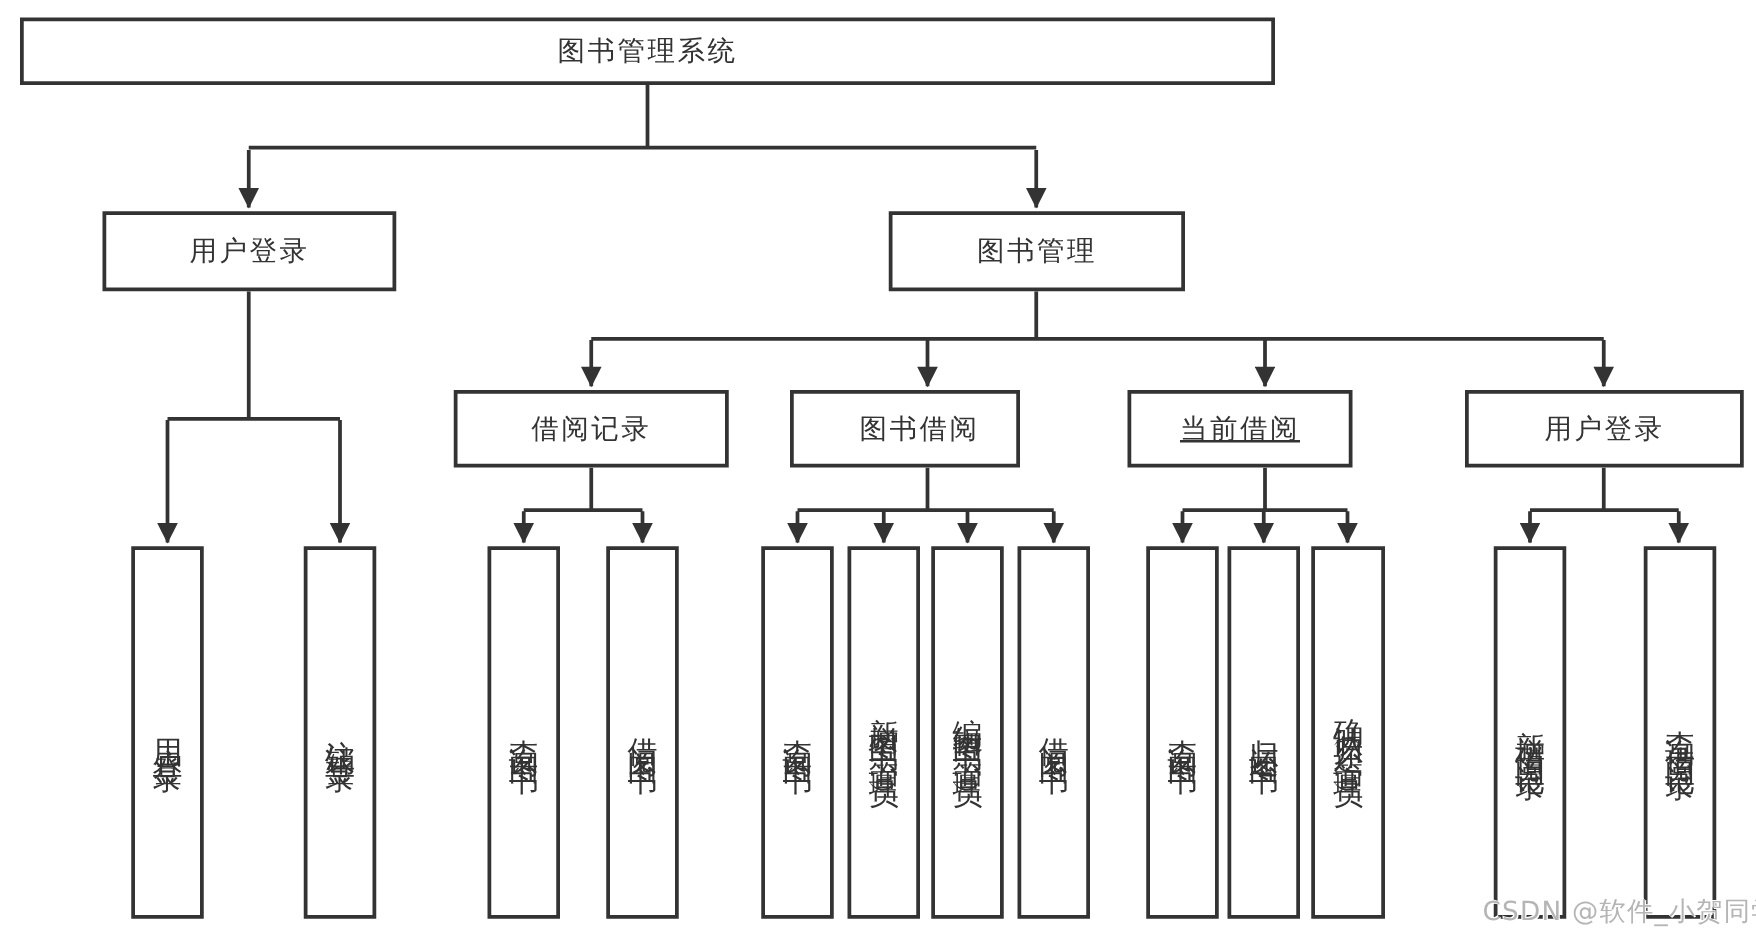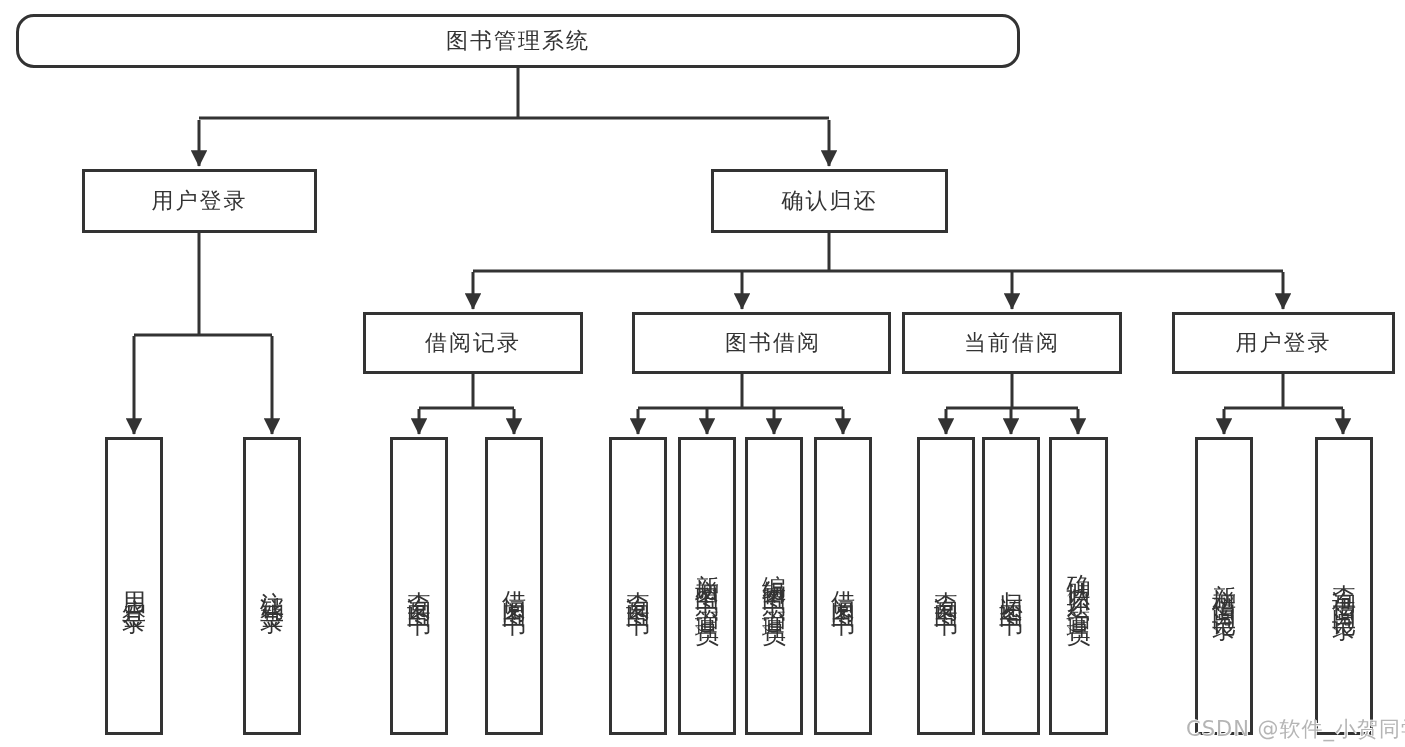--- a/index.html
+++ b/index.html
@@ -14,21 +14,21 @@
   .node{
     position:absolute;
     box-sizing:border-box;
     background:#ffffff;
     border:3px solid #333333;
     color:#333333;
     display:flex;align-items:center;justify-content:center;
     text-align:center;
   }
   .hbox{font-size:22px;letter-spacing:2px;}
-  .root{top:14px;left:16px;width:1004px;height:54px;border-radius:18px;}
+  .root{top:14px;left:16px;width:1004px;height:54px;}
   .lvl2{top:169px;height:64px;}
   .lvl3{top:312px;height:62px;}
   .vbox{
     top:437px;height:298px;width:58px;
     writing-mode:vertical-rl;
     font-size:24px;
     letter-spacing:7px;
     line-height:1.0;
   }
   .watermark{
@@ -86,25 +86,25 @@
       <line x1="1078" y1="409" x2="1078" y2="434" marker-end="url(#arr)"></line>
 
       <line x1="1224" y1="409" x2="1224" y2="434" marker-end="url(#arr)"></line>
       <line x1="1343" y1="409" x2="1343" y2="434" marker-end="url(#arr)"></line>
     </g>
   </svg>
 
   <div class="node hbox root">图书管理系统</div>
 
   <div class="node hbox lvl2" style="left:82px;width:235px;">用户登录</div>
-  <div class="node hbox lvl2" style="left:711px;width:237px;">确认归还</div>
+  <div class="node hbox lvl2" style="left:711px;width:237px;">图书管理</div>
 
   <div class="node hbox lvl3" style="left:363px;width:220px;">借阅记录</div>
-  <div class="node hbox lvl3" style="left:632px;width:259px;padding-left:23px;">图书借阅</div>
-  <div class="node hbox lvl3" style="left:902px;width:220px;">当前借阅</div>
+  <div class="node hbox lvl3" style="left:632px;width:184px;padding-left:23px;">图书借阅</div>
+  <div class="node hbox lvl3" style="left:902px;width:180px;text-decoration:underline;">当前借阅</div>
   <div class="node hbox lvl3" style="left:1172px;width:223px;">用户登录</div>
 
   <div class="node vbox" style="left:105px;">用户登录</div>
   <div class="node vbox" style="left:243px;">注销登录</div>
 
   <div class="node vbox" style="left:390px;">查询图书</div>
   <div class="node vbox" style="left:485px;">借阅图书</div>
 
   <div class="node vbox" style="left:609px;">查询图书</div>
   <div class="node vbox" style="left:678px;">新增图书（管理员）</div>

